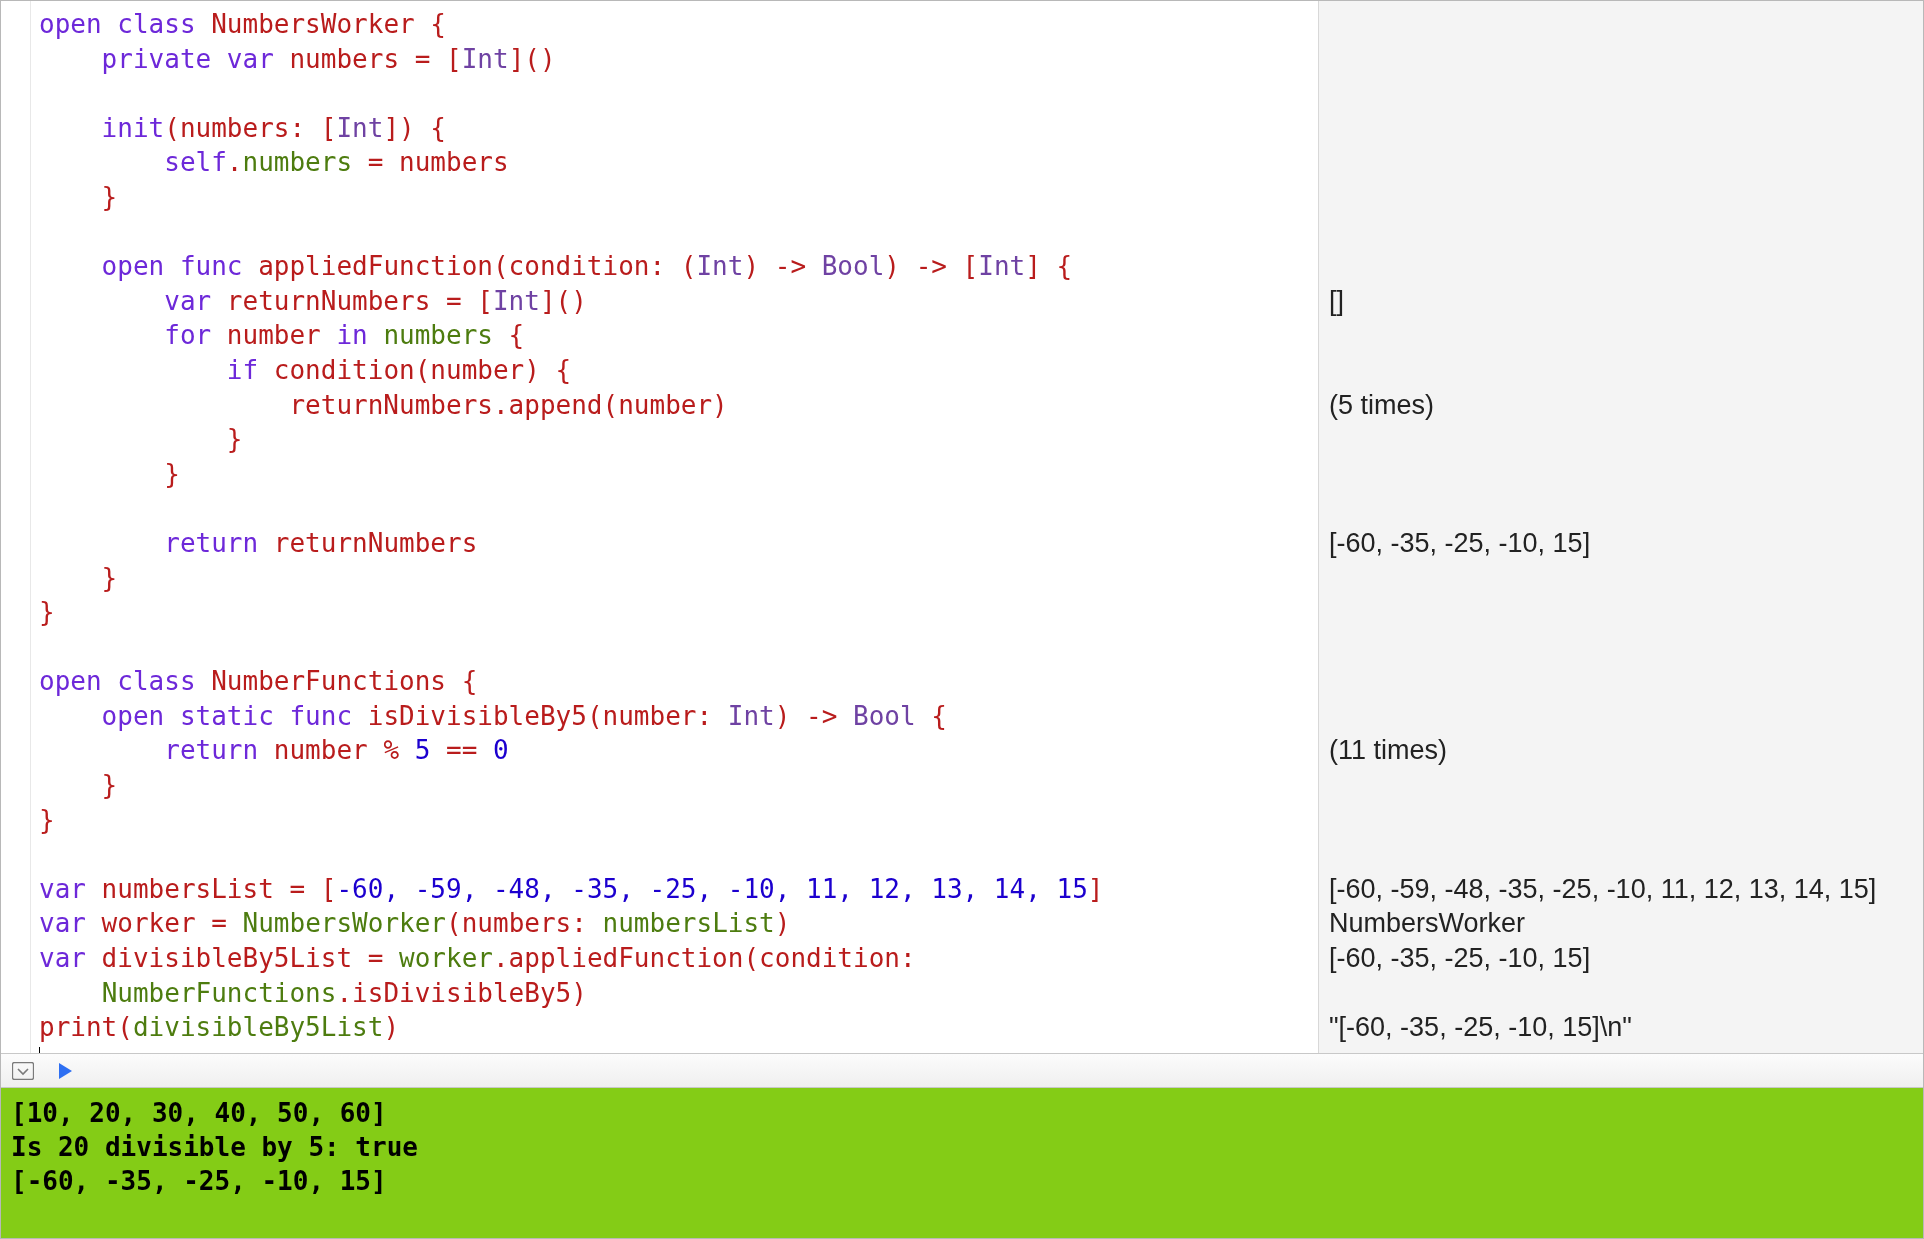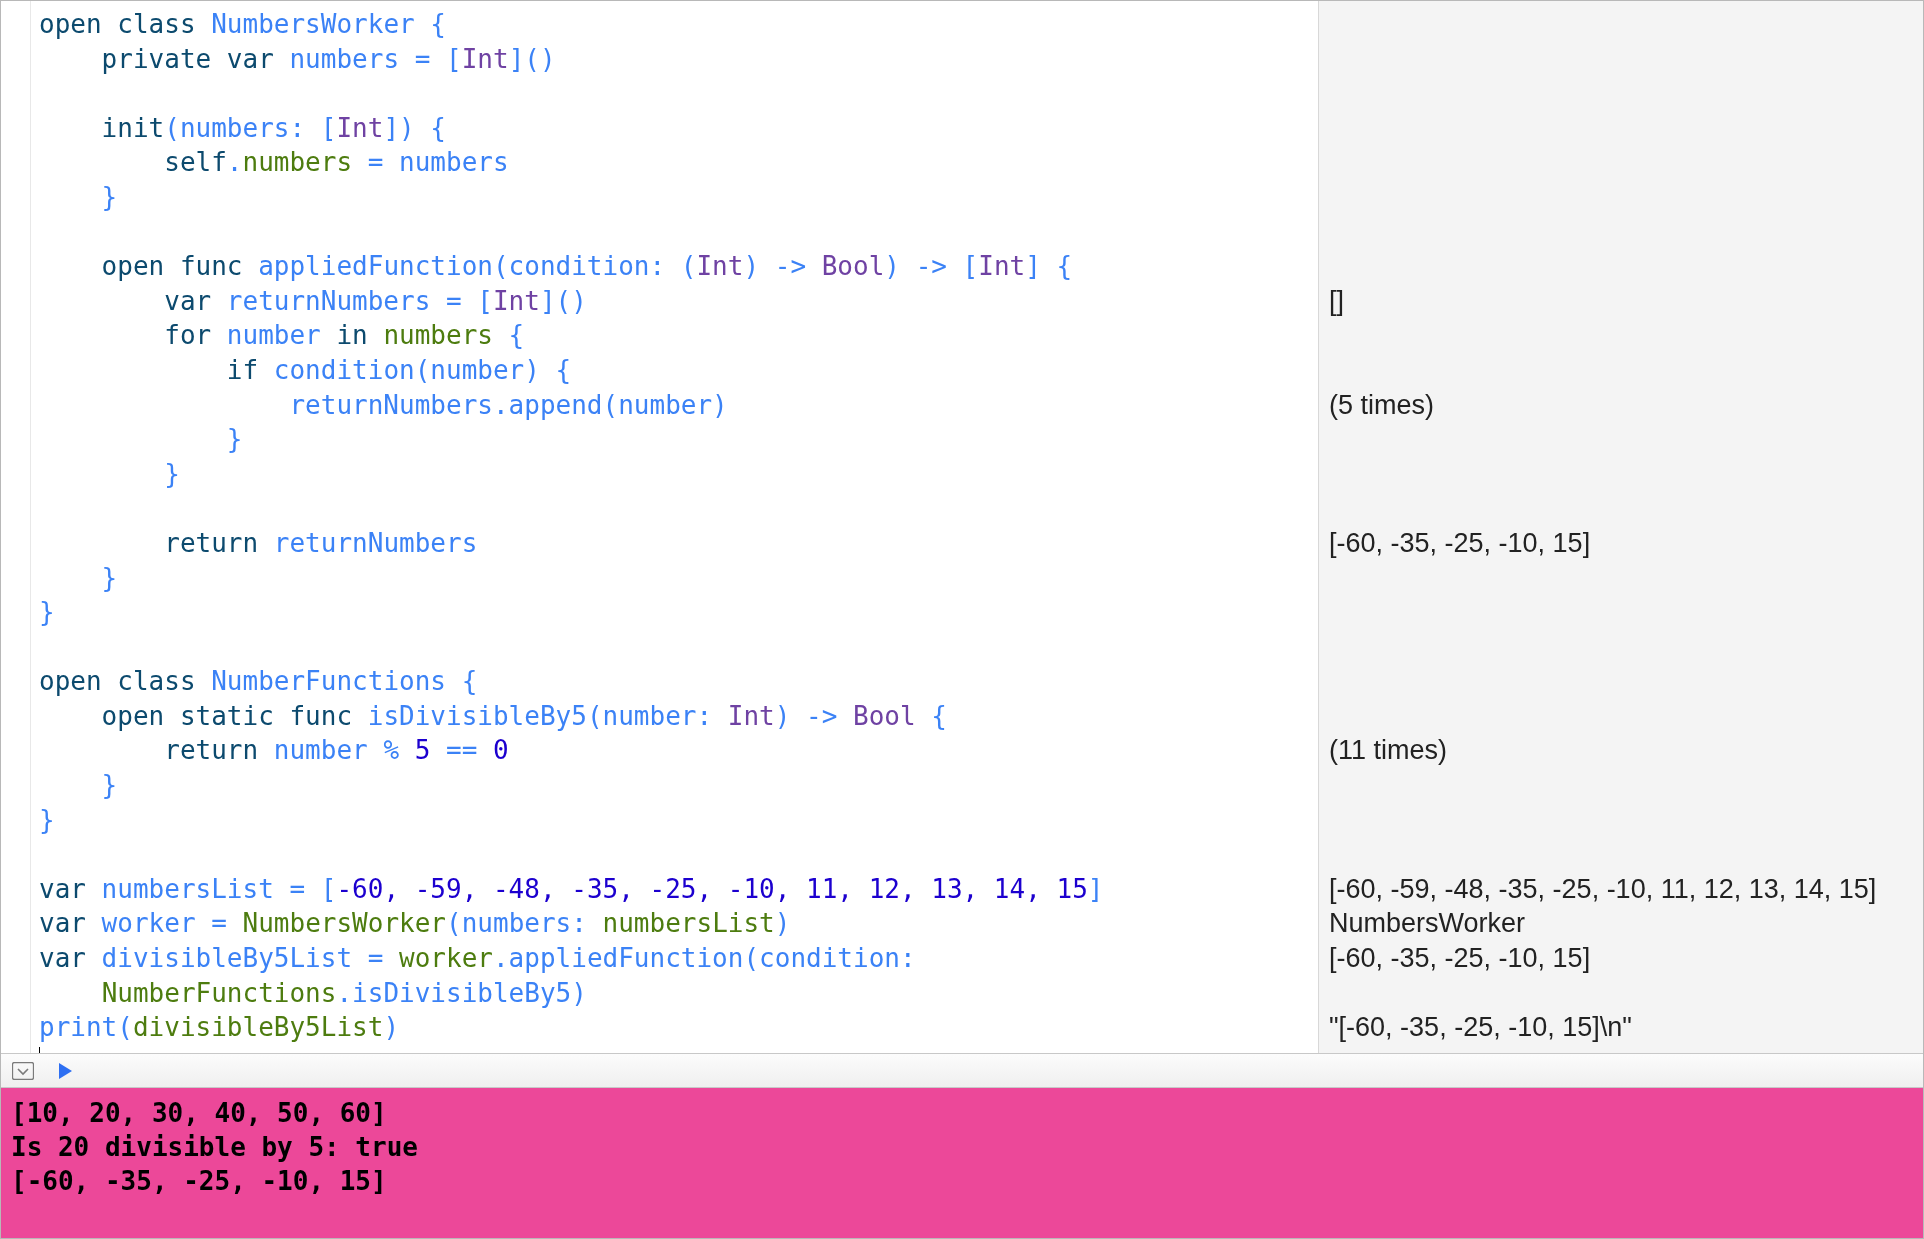--- a/index.html
+++ b/index.html
@@ -68,28 +68,28 @@
   }
   .toolbar svg { display: block; }
   .console {
     flex: 0 0 auto;
     padding: 8px 10px 40px 10px;
     font-family: "SF Mono", Menlo, Monaco, monospace;
     font-size: 26px;
     font-weight: 700;
     white-space: pre;
     line-height: 34px;
-    background: #ec4899;
+    background: #84cc16;
   }
   
-  .kw   { color: #0c4a6e; }   
+  .kw   { color: #6d28d9; }   
   .type { color: #6f42a3; }   
   .num  { color: #1c00cf; }   
   .prop { color: #4d7c0f; }   
-  .plain{ color: #3b82f6; }
+  .plain{ color: #b91c1c; }
   .cursor {
     display: inline-block;
     width: 1px;
     height: 30px;
     background: #000;
     vertical-align: text-bottom;
   }
   .r-line { display:block; height:34.6px; }
   .c-line { display:block; height:34.6px; }
 </style>

